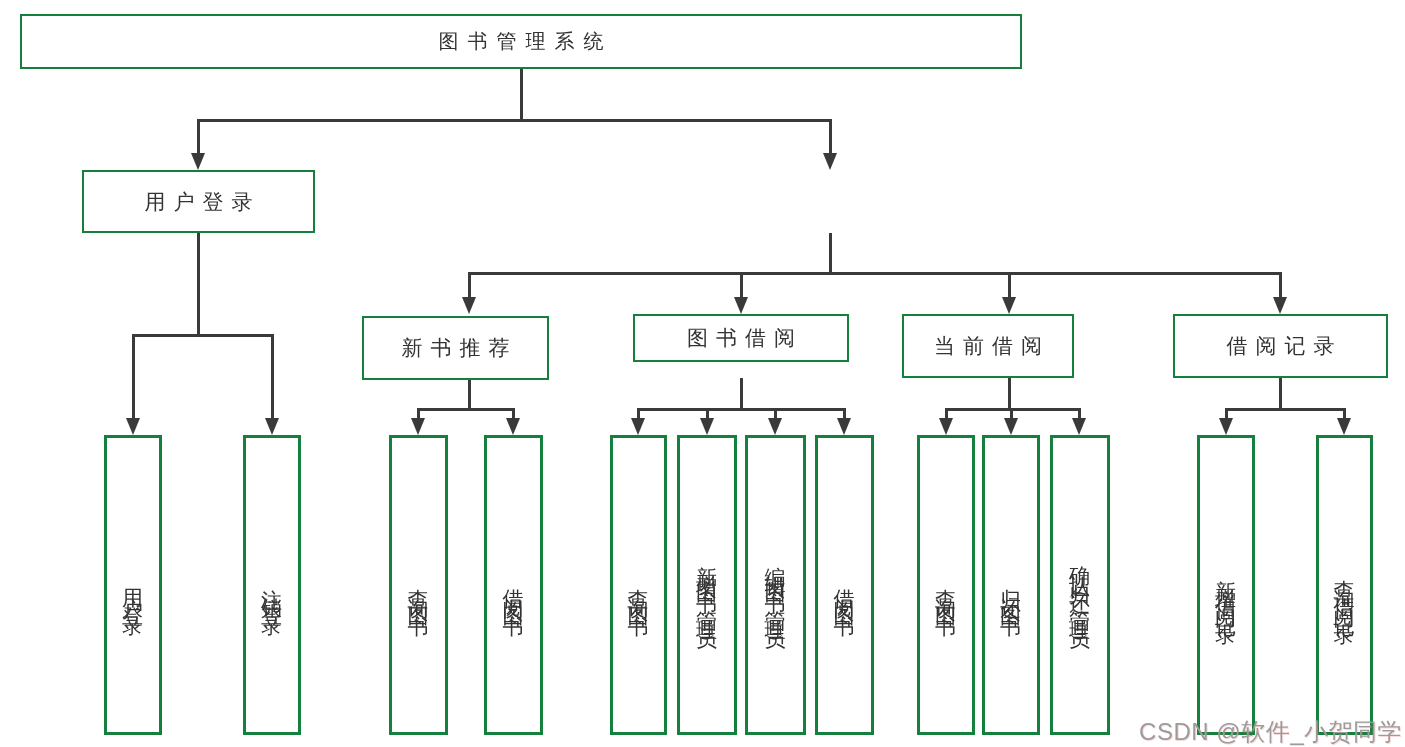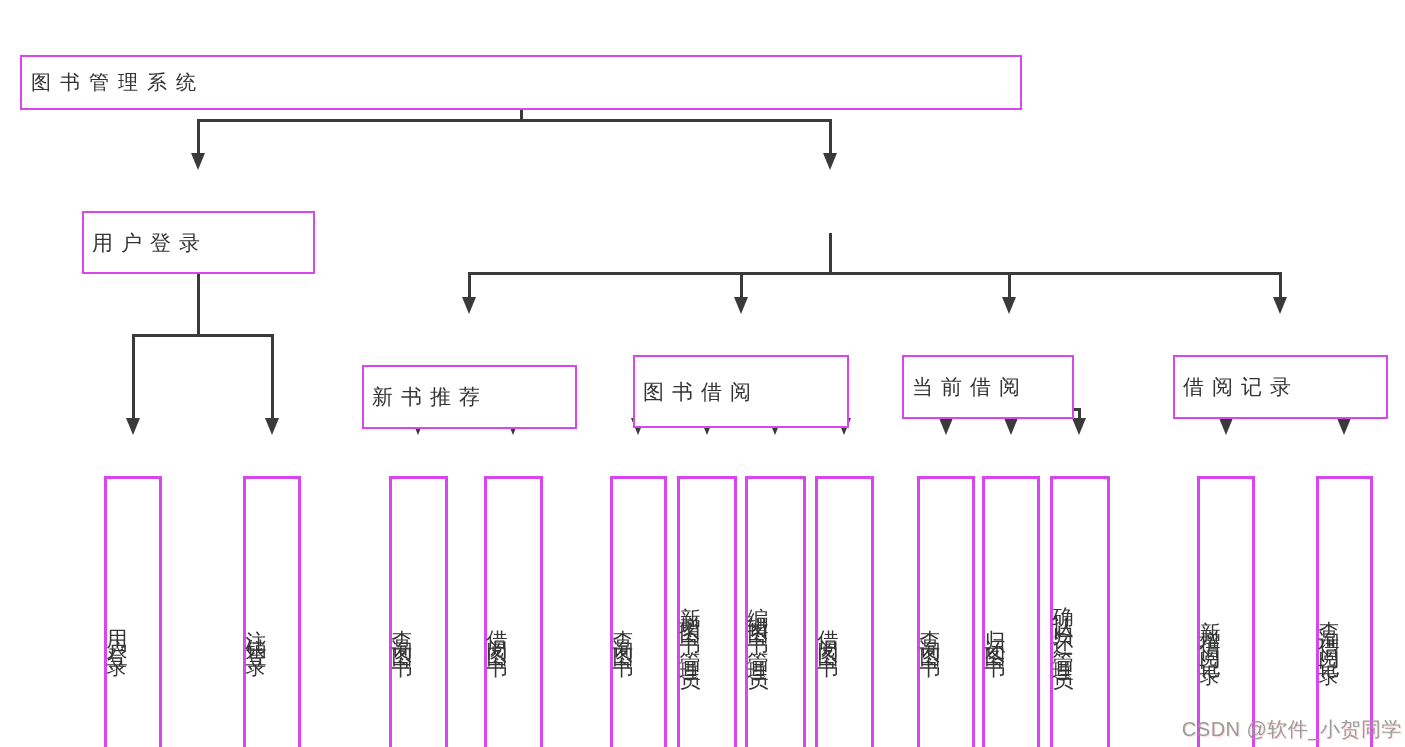--- a/index.html
+++ b/index.html
@@ -13,25 +13,25 @@
     height: 747px;
     background: #ffffff;
     overflow: hidden;
     font-family: "Liberation Sans", "DejaVu Sans", sans-serif;
   }
   
   .node {
     position: absolute;
     box-sizing: border-box;
     background: #ffffff;
-    border: 2px solid #d946ef;
+    border: 2px solid #15803d;
     display: flex;
     align-items: center;
+    justify-content: center;
     z-index: 2;
-    margin-top: 41px;
   }
   .node.leaf {
     border-width: 3px;
   }
   .node .lbl {
     color: #333333;
     font-size: 21px;
     letter-spacing: 8px;
     padding-left: 8px;      
     white-space: nowrap;
@@ -66,21 +66,21 @@
     border-left: 7px solid transparent;
     border-right: 7px solid transparent;
     border-top: 17px solid #3a3a3a;
     z-index: 1;
   }
   
   .watermark {
     position: absolute;
     right: 3px;
     top: 716px;
-    font-size: 20px;
+    font-size: 24px;
     color: #9b9b9b;
     letter-spacing: 0.5px;
     z-index: 6;
     text-shadow: 1px 1px 0 rgba(250, 120, 120, 0.28);
     white-space: nowrap;
   }
 </style>
 </head>
 <body>
 
@@ -88,25 +88,25 @@
 
   <div class="node root" style="left:20px;top:14px;width:1002px;height:55px">
     <span class="lbl">图书管理系统</span>
   </div>
 
   <div class="node" style="left:82px;top:170px;width:233px;height:63px">
     <span class="lbl">用户登录</span>
   </div>
 
 
-  <div class="node" style="left:362px;top:324px;width:215px;height:64px">
+  <div class="node" style="left:362px;top:316px;width:187px;height:64px">
     <span class="lbl">新书推荐</span>
   </div>
 
-  <div class="node" style="left:633px;top:314px;width:216px;height:73px">
+  <div class="node" style="left:633px;top:314px;width:216px;height:48px">
     <span class="lbl">图书借阅</span>
   </div>
 
   <div class="node" style="left:902px;top:314px;width:172px;height:64px">
     <span class="lbl">当前借阅</span>
   </div>
 
   <div class="node" style="left:1173px;top:314px;width:215px;height:64px">
     <span class="lbl">借阅记录</span>
   </div>

